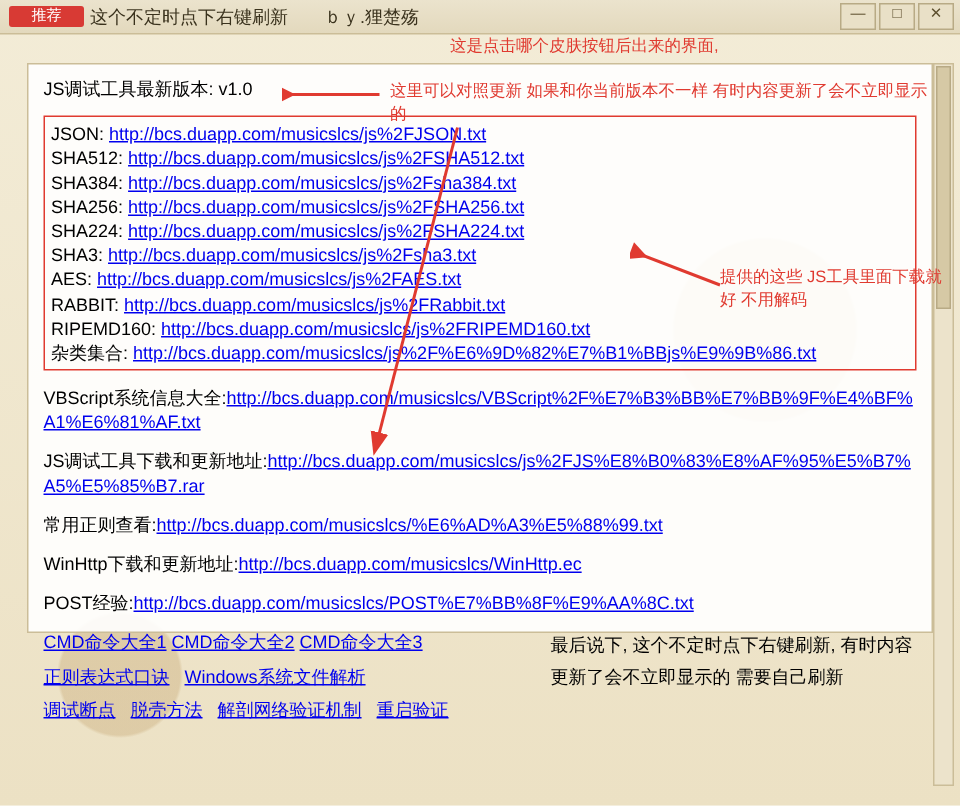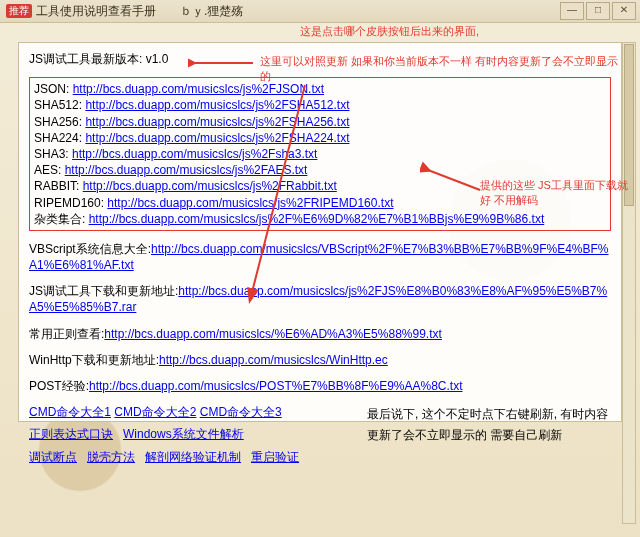--- a/index.html
+++ b/index.html
@@ -33,21 +33,21 @@
     z-index: 2;
     display: flex;
     align-items: center;
     gap: 4px;
   }
   .titlebar .badge {
     display: inline-block;
     background: #d83a34;
     color: #fff;
     font-size: 10px;
-    padding: 0 3px;
+    padding: 0 15px;
     line-height: 14px;
     height: 14px;
     border-radius: 2px;
   }
   .titlebar .title { font-size: 12px; color: #3a321d; }
   .win-controls {
     position: absolute;
     right: 4px; top: 2px;
     display: flex;
     gap: 2px;
@@ -113,21 +113,21 @@
     border: 1px solid #b8aa85;
   }
 </style>
 </head>
 <body>
 
 <div class="bgimg"></div>
 
 <div class="titlebar">
   <span class="badge">推荐</span>
-  <span class="title">工具使用说明查看手册　　ｂｙ.狸楚殇</span>
+  <span class="title">这个不定时点下右键刷新　　ｂｙ.狸楚殇</span>
   <div class="win-controls">
     <div class="win-btn">—</div>
     <div class="win-btn">□</div>
     <div class="win-btn">✕</div>
   </div>
 </div>
 
 <div class="anno" style="left:300px; top:24px;">这是点击哪个皮肤按钮后出来的界面,</div>
 <div class="anno" style="left:260px; top:54px; max-width:360px;">这里可以对照更新 如果和你当前版本不一样 有时内容更新了会不立即显示的</div>
 <div class="anno" style="left:480px; top:178px; max-width:150px;">提供的这些 JS工具里面下载就好 不用解码</div>
@@ -164,20 +164,21 @@
 <div class="content">
 
   <div class="blk">
     <span>JS调试工具最新版本:</span>
     <span>v1.0</span>
   </div>
 
   <div class="red-box" id="url-list">
       <div class="line"><span>JSON: </span><a class="link">http://bcs.duapp.com/musicslcs/js%2FJSON.txt</a></div>
       <div class="line"><span>SHA512: </span><a class="link">http://bcs.duapp.com/musicslcs/js%2FSHA512.txt</a></div>
+      <div class="line"><span>SHA384: </span><a class="link">http://bcs.duapp.com/musicslcs/js%2Fsha384.txt</a></div>
       <div class="line"><span>SHA256: </span><a class="link">http://bcs.duapp.com/musicslcs/js%2FSHA256.txt</a></div>
       <div class="line"><span>SHA224: </span><a class="link">http://bcs.duapp.com/musicslcs/js%2FSHA224.txt</a></div>
       <div class="line"><span>SHA3: </span><a class="link">http://bcs.duapp.com/musicslcs/js%2Fsha3.txt</a></div>
       <div class="line"><span>AES: </span><a class="link">http://bcs.duapp.com/musicslcs/js%2FAES.txt</a></div>
       <div class="line"><span>RABBIT: </span><a class="link">http://bcs.duapp.com/musicslcs/js%2FRabbit.txt</a></div>
       <div class="line"><span>RIPEMD160: </span><a class="link">http://bcs.duapp.com/musicslcs/js%2FRIPEMD160.txt</a></div>
       <div class="line"><span>杂类集合: </span><a class="link">http://bcs.duapp.com/musicslcs/js%2F%E6%9D%82%E7%B1%BBjs%E9%9B%86.txt</a></div>
     </div>
 
   <div id="sections">

